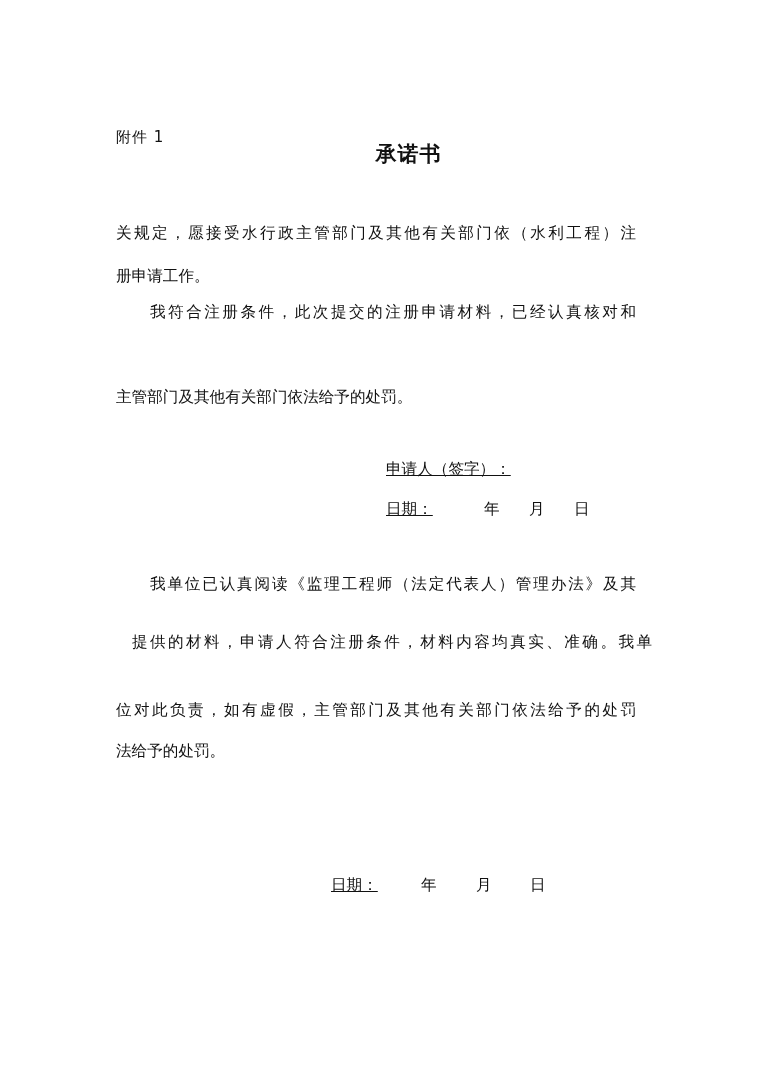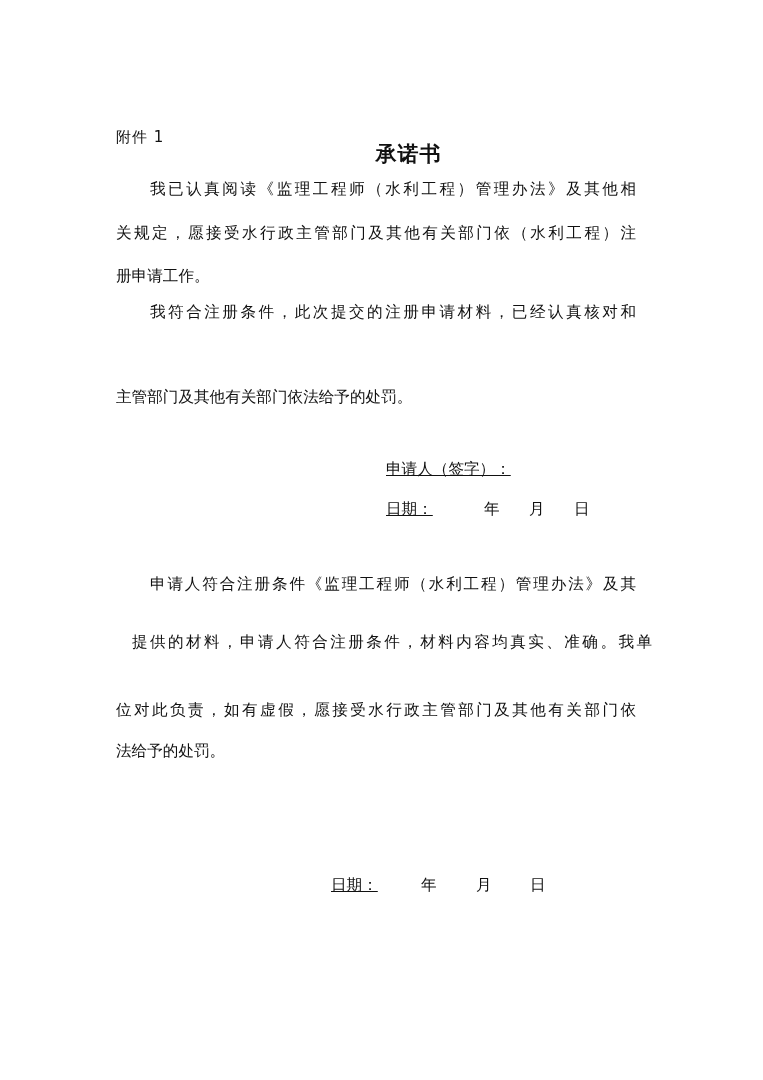--- a/index.html
+++ b/index.html
@@ -73,36 +73,35 @@
   </style>
 </head>
 <body>
 
 <div class="page">
 
   <div class="attachment">附件 1</div>
 
   <div class="title"><span>承诺书</span></div>
 
-  <div class="line indent" style="top:178px;">我已认真阅读《监理工程师（水利工程）管理办法》及其他相</div>
   <div class="line" style="top:222px;">关规定，愿接受水行政主管部门及其他有关部门依（水利工程）注</div>
   <div class="line last" style="top:265px;">册申请工作。</div>
 
   <div class="line indent" style="top:301px;">我符合注册条件，此次提交的注册申请材料，已经认真核对和</div>
   <div class="line last" style="top:386px;">主管部门及其他有关部门依法给予的处罚。</div>
 
   <div class="sig" style="left:386px; top:458px;">申请人（签字）：</div>
   <div class="sig" style="left:386px; top:498px;">日期：</div>
   <div class="date-part" style="left:484px; top:498px;">年</div>
   <div class="date-part" style="left:529px; top:498px;">月</div>
   <div class="date-part" style="left:574px; top:498px;">日</div>
 
-  <div class="line indent" style="top:573px;">申请人符合注册条件《监理工程师（水利工程）管理办法》及其</div>
+  <div class="line indent" style="top:573px;">我单位已认真阅读《监理工程师（法定代表人）管理办法》及其</div>
   <div class="line" style="top:631px;margin-left:16px;">提供的材料，申请人符合注册条件，材料内容均真实、准确。我单</div>
-  <div class="line" style="top:699px;">位对此负责，如有虚假，愿接受水行政主管部门及其他有关部门依</div>
+  <div class="line" style="top:699px;">位对此负责，如有虚假，主管部门及其他有关部门依法给予的处罚</div>
   <div class="line last" style="top:740px;">法给予的处罚。</div>
 
   <div class="sig" style="left:331px; top:874px;">日期：</div>
   <div class="date-part" style="left:421px; top:874px;">年</div>
   <div class="date-part" style="left:476px; top:874px;">月</div>
   <div class="date-part" style="left:530px; top:874px;">日</div>
 
 </div>
 
 </body></html>

